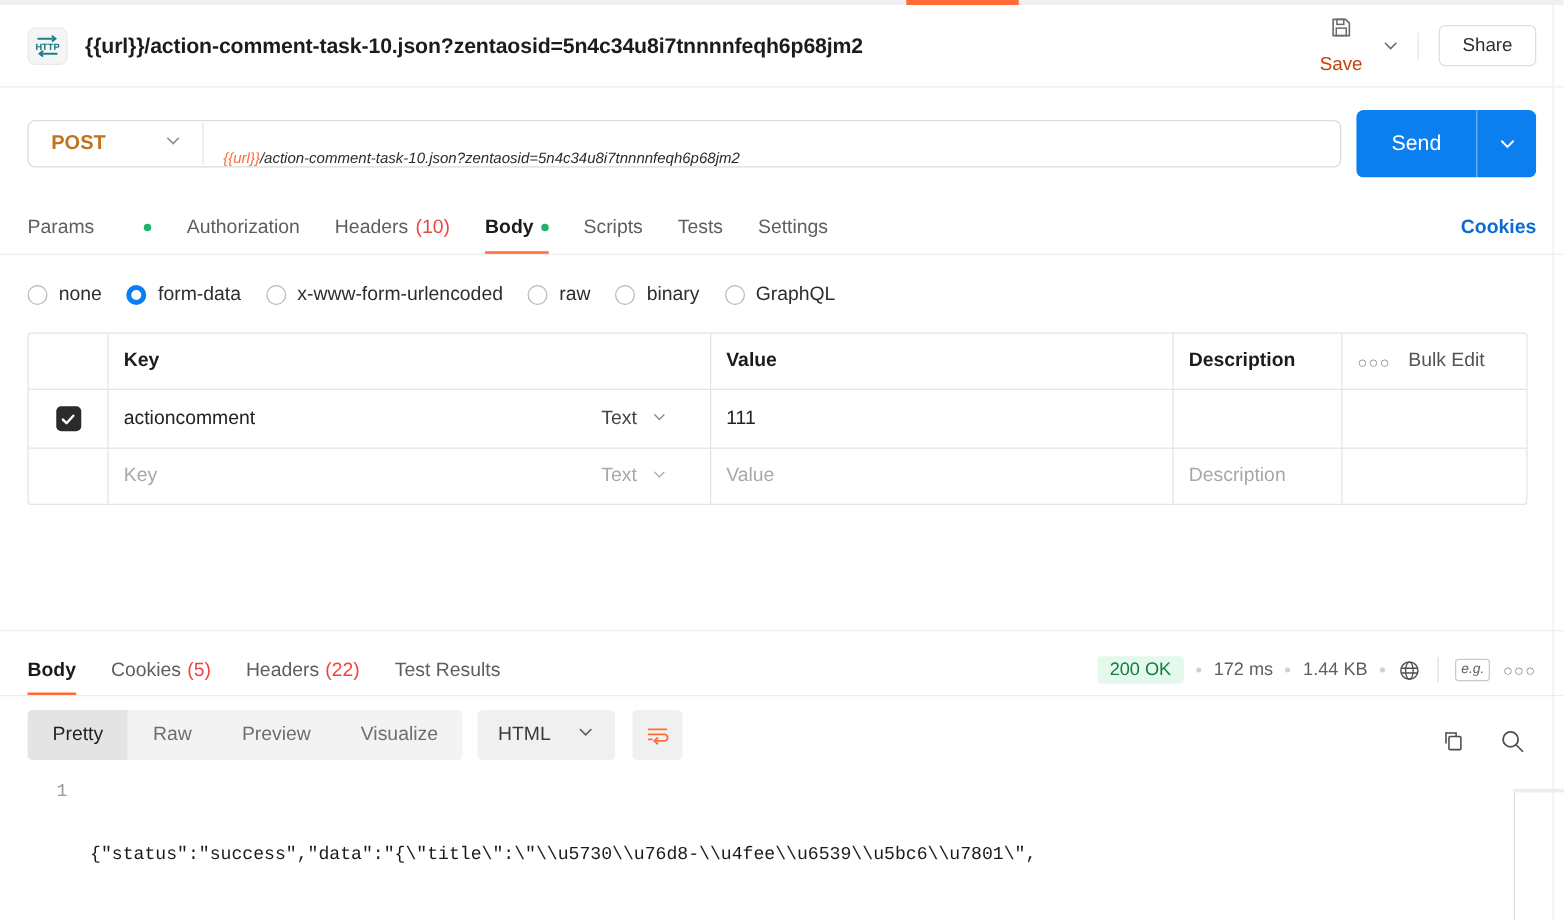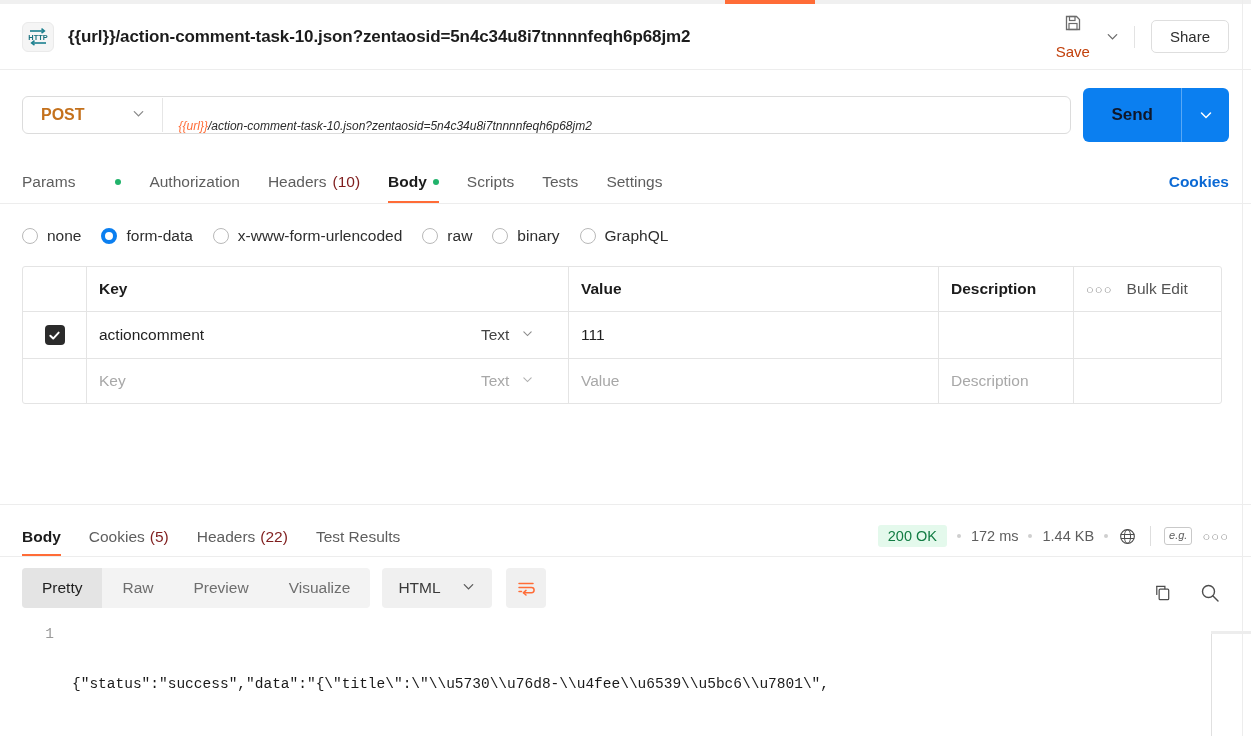--- a/index.html
+++ b/index.html
@@ -82,21 +82,21 @@
     flex: 1; height: 100%; display: flex; align-items: flex-end;
     padding: 0 16px; font-size: 12px; color: #2b2b2b;
     white-space: nowrap; overflow: hidden; cursor: text; font-style: italic;
   }
   .url-var { color: #ff6c37; }
   .send-group {
     margin-left: 12px; display: flex; align-items: stretch;
     height: 54px; border-radius: 6px; overflow: hidden;
   }
   .send-btn {
-    background: #0b7ff0; color: #0f172a; font-weight: bold; font-size: 17px;
+    background: #0b7ff0; color: #ffffff; font-weight: normal; font-size: 17px;
     padding: 0 28px; display: flex; align-items: center; cursor: pointer;
   }
   .send-caret {
     background: #0b7ff0; color: #fff; width: 48px;
     display: flex; align-items: center; justify-content: center; cursor: pointer;
     border-left: 1px solid rgba(255,255,255,0.32);
   }
 
   
   .req-tabs {
@@ -109,21 +109,21 @@
     padding: 0 14px 12px 14px; font-size: 15.5px; color: #5e5e5e; cursor: pointer;
   }
   .rtab:first-child { padding-left: 0; gap: 40px; }
   .rtab.active { color: #1b1b1b; font-weight: bold; }
   .rtab.active::after {
     content: ""; position: absolute; left: 14px; right: 14px; bottom: 0;
     height: 2px; background: #ff6c37;
   }
   .rtab.active:first-child::after { left: 0; }
   .dot { width: 6px; height: 6px; border-radius: 50%; background: #21b36b; display: inline-block; }
-  .count { color: #7f1d1d; }
+  .count { color: #ef4444; }
   .cookies-link {
     margin-left: auto; padding-bottom: 12px;
     color: #0b69d4; font-weight: bold; font-size: 15.5px; cursor: pointer;
   }
 
   
   .radio-row {
     position: absolute; top: 216px; left: 0; width: 1251px; height: 40px;
     display: flex; align-items: center; padding: 0 22px; gap: 20px;
   }

